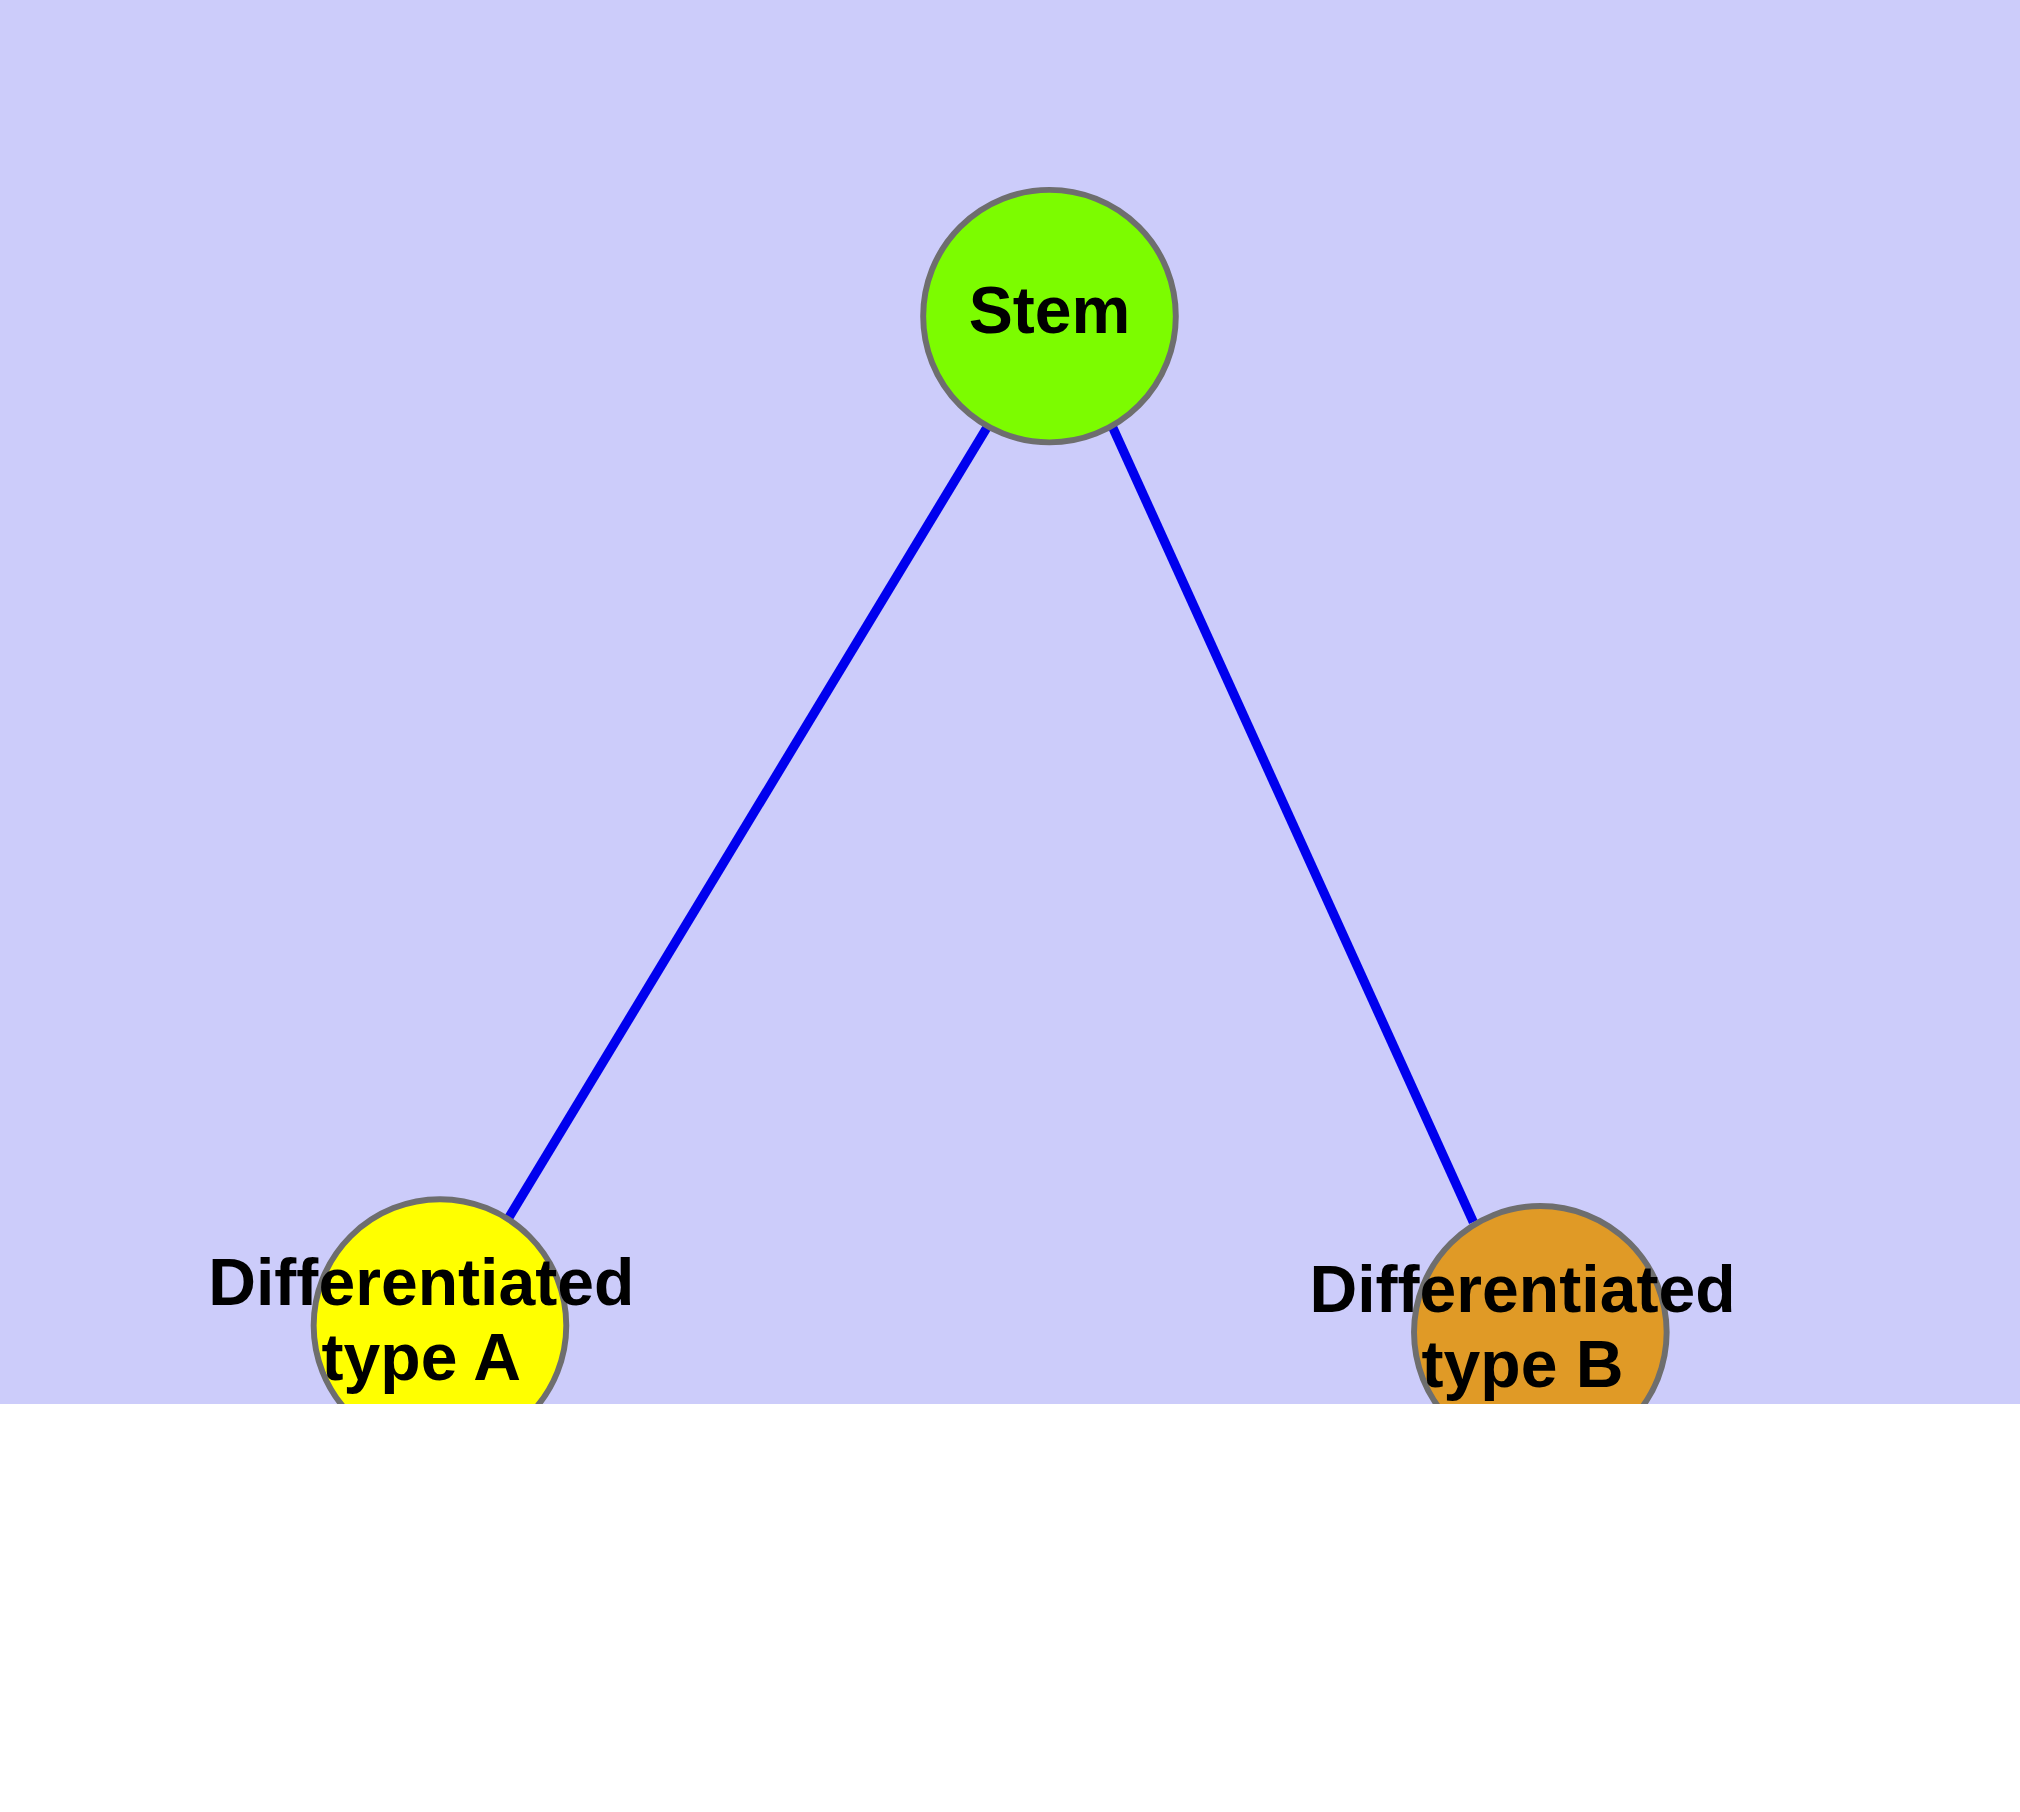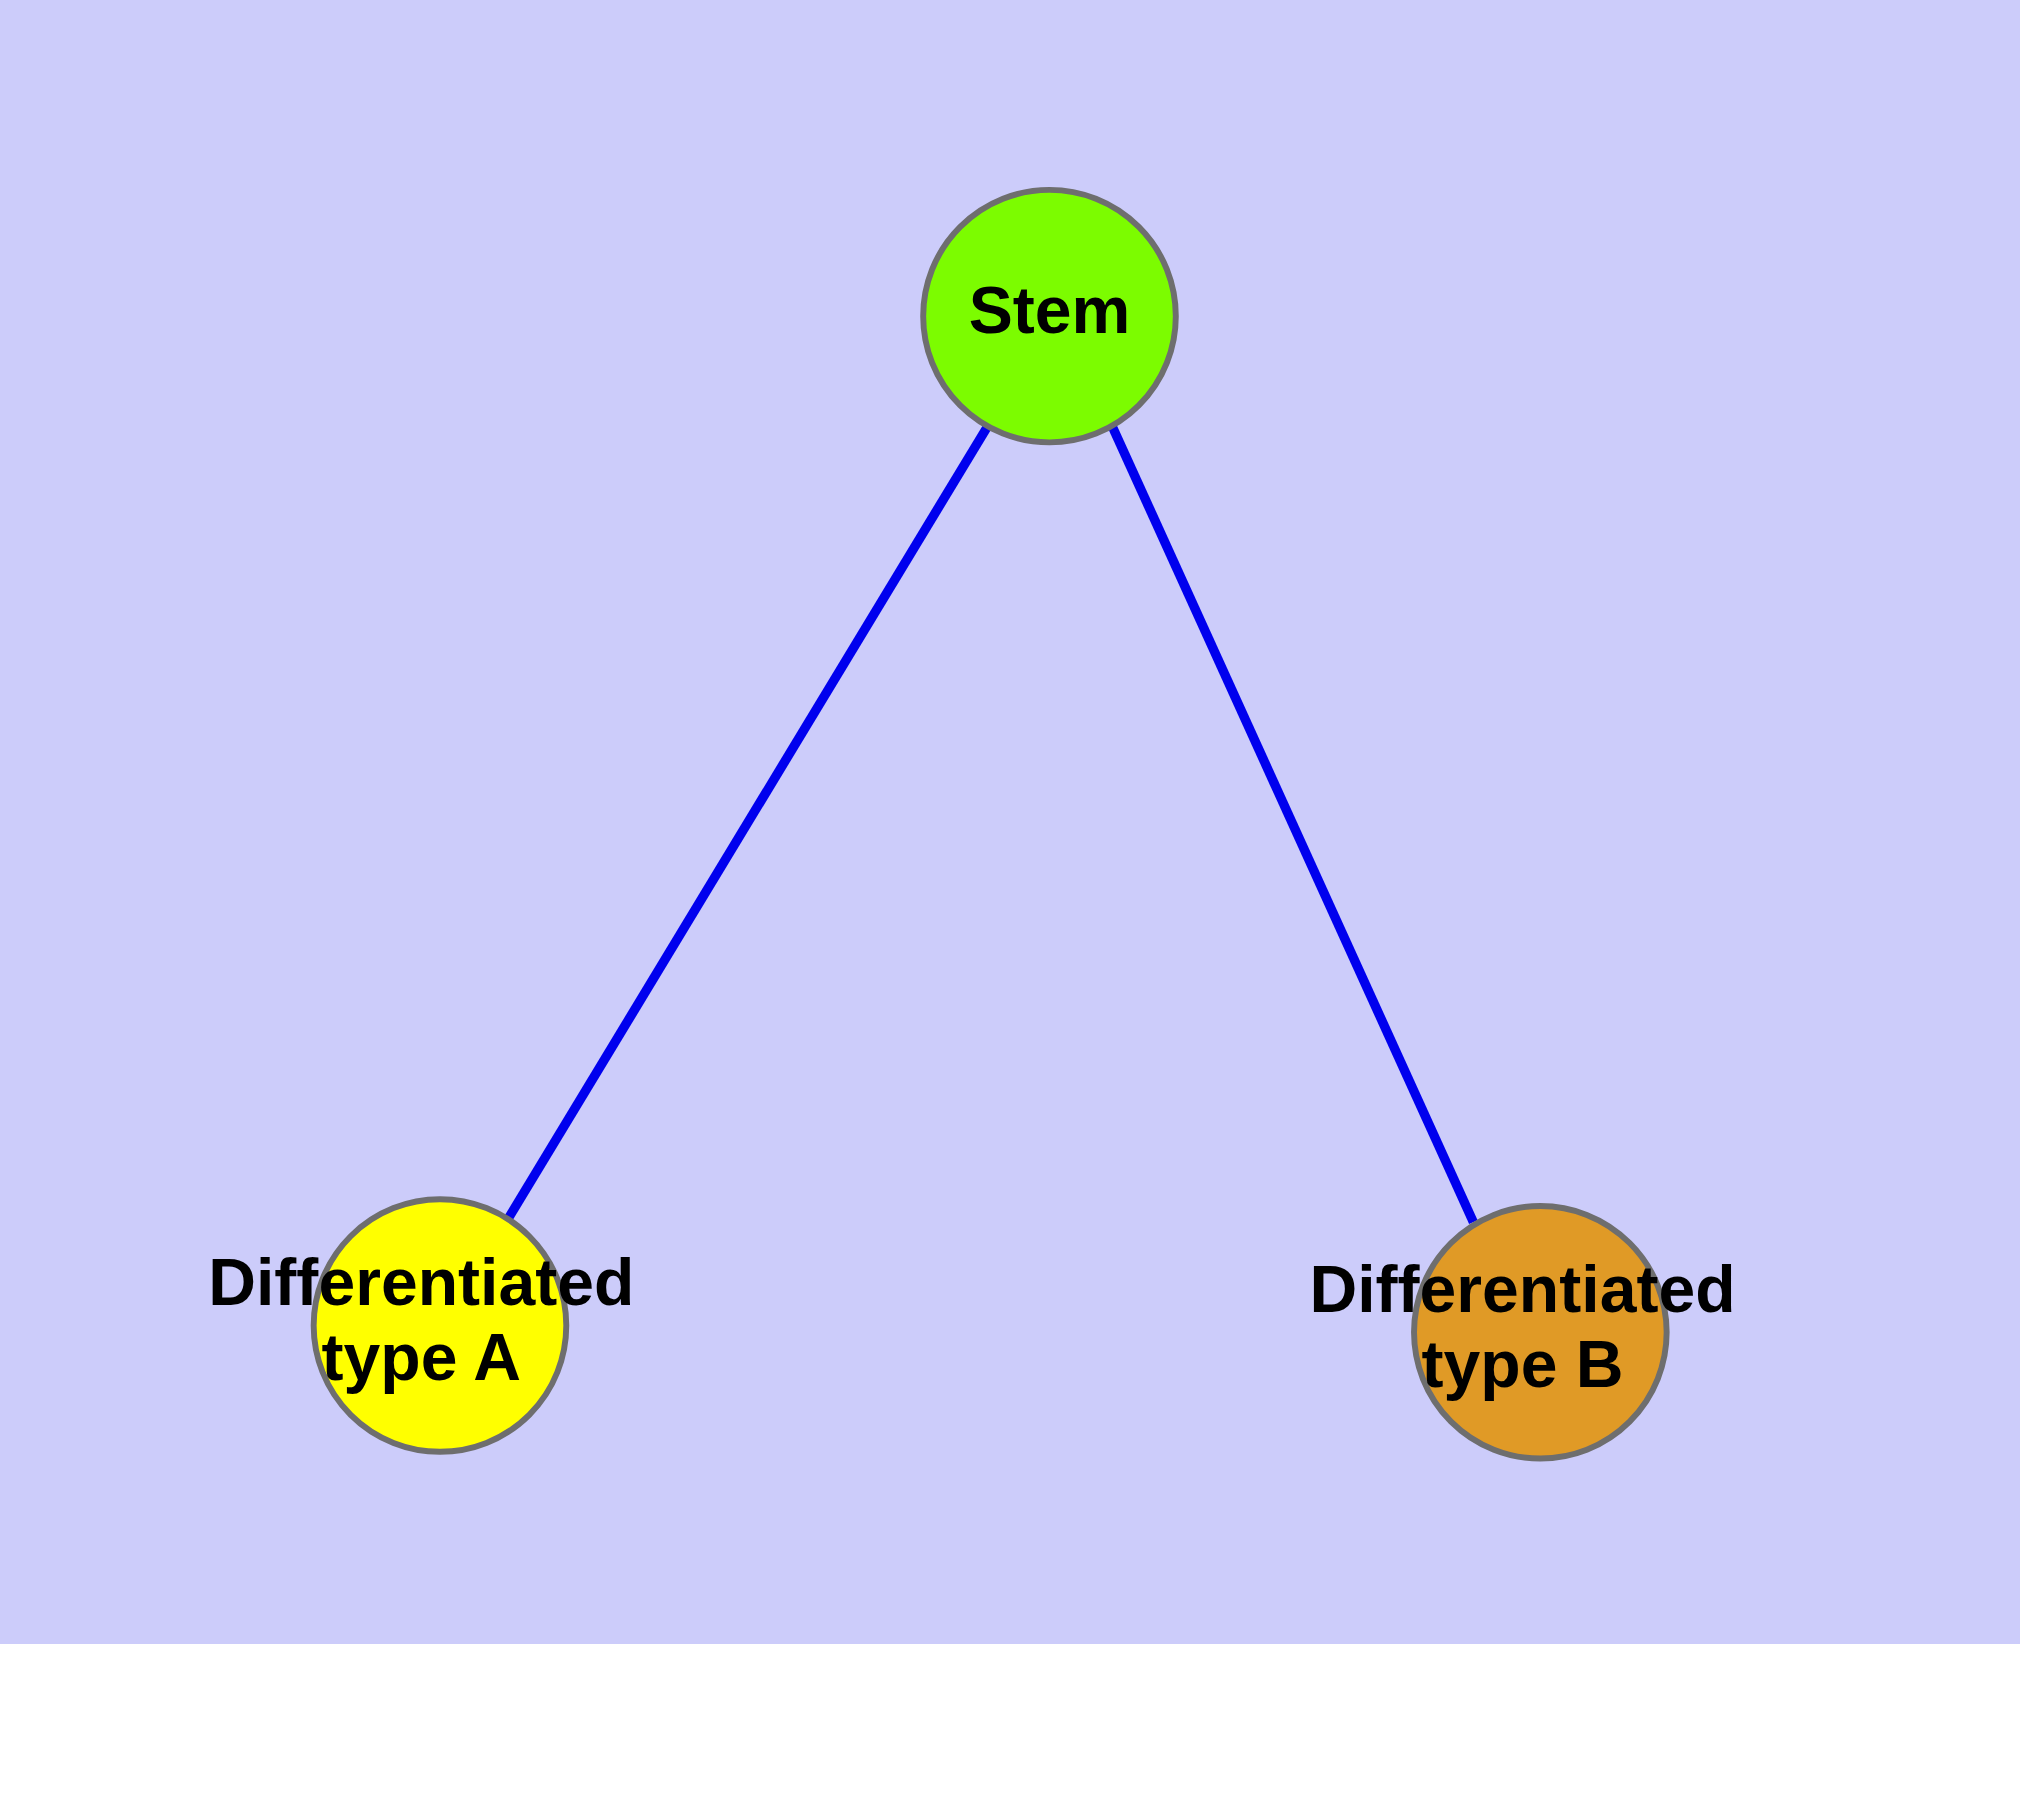--- a/index.html
+++ b/index.html
@@ -28,21 +28,21 @@
     font-weight: bold;
     fill: #000000;
     text-anchor: middle;
     dominant-baseline: middle;
     white-space: pre;
   }
 </style>
 </head>
 <body>
 
-<div id="canvas" style="width: 2021px; height: 1644px; background: #15803d;">
+<div id="canvas" style="width: 2021px; height: 1404px; background: #15803d;">
   <svg id="graph-svg" viewBox="0 0 2384 2138" preserveAspectRatio="none" xmlns="http://www.w3.org/2000/svg" style="width: 2021px; height: 1812px;">
 
     <rect id="bg-rect" x="0" y="0" width="2384" height="2138" fill="#ccccfa"></rect>
 
     <g id="edge-layer">
       <line id="edge-0" x1="1165" y1="503" x2="600" y2="1437" stroke="#0000ee" stroke-width="11" stroke-linecap="butt"></line>
       <line id="edge-1" x1="1312" y1="503" x2="1738" y2="1442" stroke="#0000ee" stroke-width="11" stroke-linecap="butt"></line>
     </g>
 
     <g id="node-layer">

